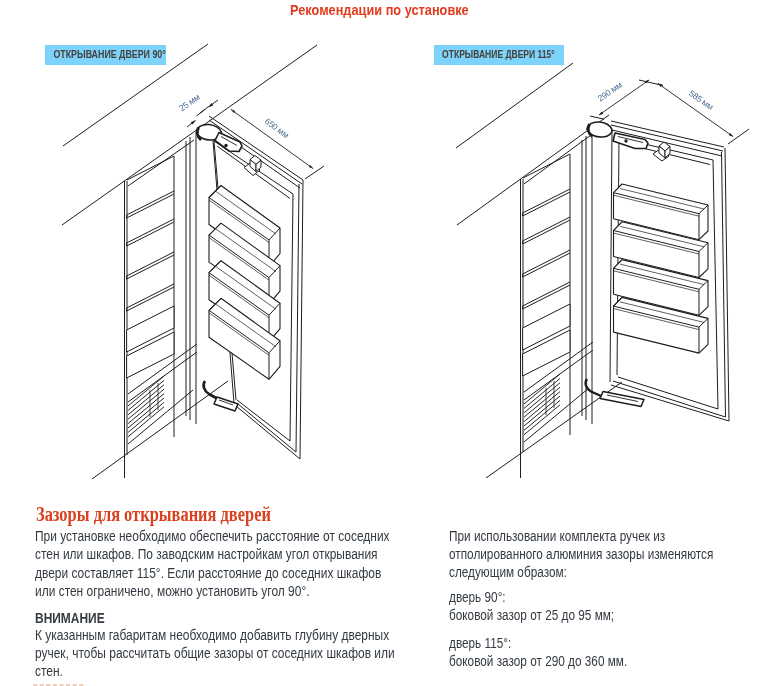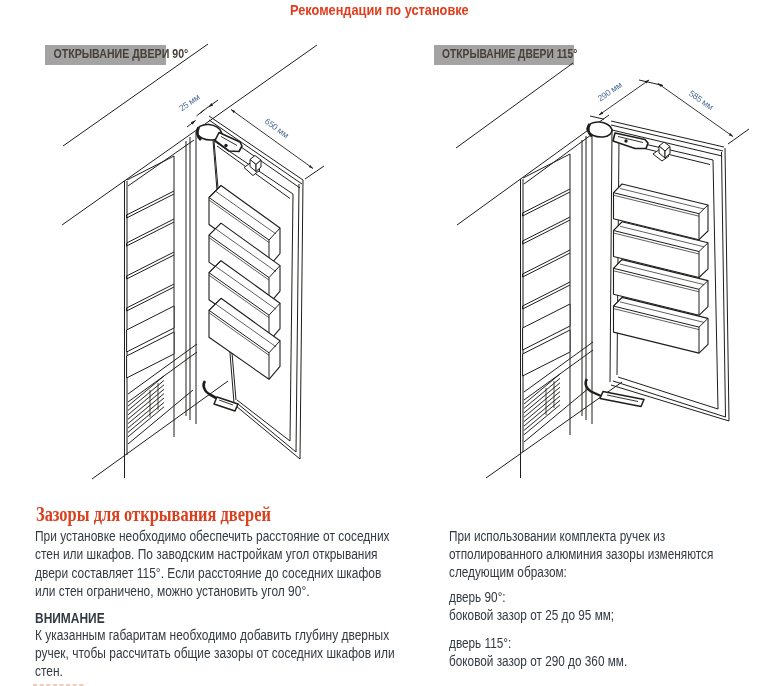--- a/index.html
+++ b/index.html
@@ -1,34 +1,34 @@
 <!DOCTYPE html>
 <html><head>
 <meta charset="utf-8">
 <style>
   html,body { margin:0; padding:0; }
   body { width:777px; height:686px; background:#ffffff; position:relative; overflow:hidden;
          font-family:"Liberation Sans", sans-serif; }
   .abs { position:absolute; }
   .title { color:#e23c1e; font-weight:bold; font-size:15.2px; white-space:nowrap;
             transform:scaleX(0.84); transform-origin:0 0; }
-  .tag { height:19.5px; background:#a3a3a3; color:#474038; font-size:12px; font-weight:bold;
+  .tag { height:19.5px; background:#7dd3fc; color:#474038; font-size:10px; font-weight:bold;
           line-height:19.5px; white-space:nowrap; }
   .tag span { display:inline-block; transform:scaleX(0.885); transform-origin:0 50%;
                padding-left:9.5px; }
   .body { font-size:14px; line-height:18.4px; color:#333a42; white-space:nowrap;
            transform-origin:0 0; }
   .head { font-family:"Liberation Serif", serif; font-weight:bold; font-size:20.4px;
            color:#d8401f; white-space:nowrap; transform:scaleX(0.805); transform-origin:0 0; }
 </style>
 </head>
 <body>
 <div class="abs title" style="left:290px; top:0.6px;">Рекомендации по установке</div>
 <div class="abs tag" style="left:45px; top:45px; width:121px;"><span>ОТКРЫВАНИЕ ДВЕРИ 90°</span></div>
-<div class="abs tag" style="left:434px; top:45px; width:140px;"><span style="transform:scaleX(0.853);">ОТКРЫВАНИЕ ДВЕРИ 115°</span></div>
+<div class="abs tag" style="left:434px; top:45px; width:130px;"><span style="transform:scaleX(0.853);">ОТКРЫВАНИЕ ДВЕРИ 115°</span></div>
 
 <svg class="abs" style="left:0; top:0;" width="777" height="686" viewBox="0 0 777 686">
 <defs>
 <marker id="arr" viewBox="0 0 10 10" refX="9.5" refY="5" markerWidth="10" markerHeight="5" orient="auto-start-reverse">
   <path d="M0,2 L10,5 L0,8 z" fill="#1e1e1c"></path>
 </marker>
 </defs>
 <line x1="63" y1="146" x2="208" y2="44" stroke="#1e1e1c" stroke-width="1.0" stroke-linecap="butt"></line>
 <line x1="62" y1="225" x2="317" y2="45" stroke="#1e1e1c" stroke-width="1.0" stroke-linecap="butt"></line>
 <line x1="92" y1="479" x2="228" y2="381" stroke="#1e1e1c" stroke-width="1.0" stroke-linecap="butt"></line>

